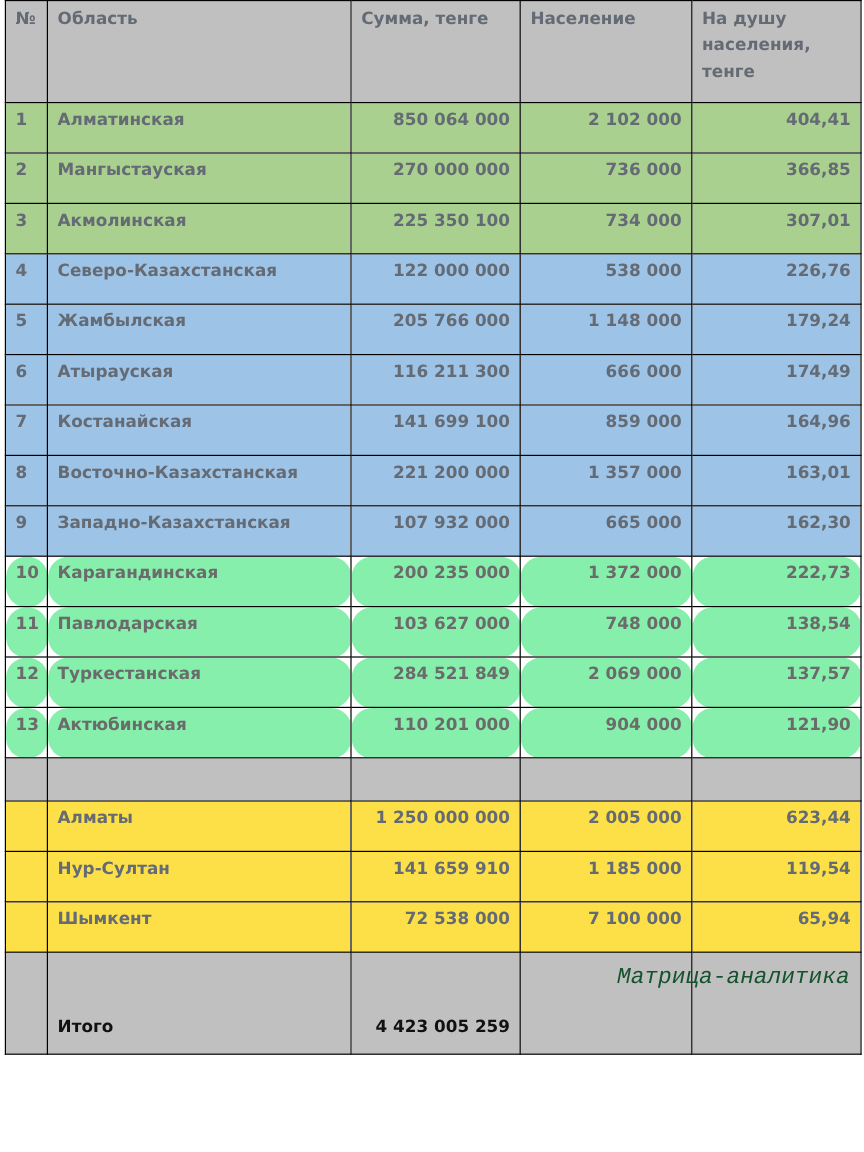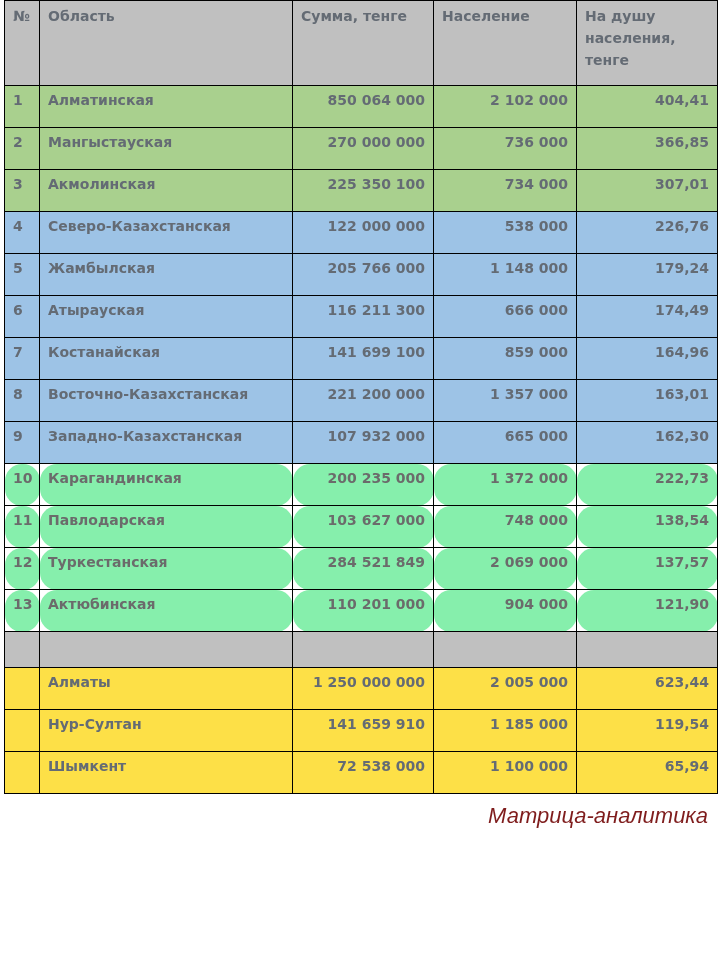--- a/index.html
+++ b/index.html
@@ -19,22 +19,22 @@
   tr.blue td { background: #9dc3e6; }
   tr.orange td { background: #86efac; border-radius: 17px; }
   tr.orange td { color: #6b6b6b; }
   tr.orange.nob td { border-top-color: #f4b183; }
   tr.gray td { background: #c0c0c0; height: 35px; }
   tr.white td { background: #fde047; }
   tr.total td { background: #c0c0c0; height: 70px; vertical-align: bottom; padding-bottom: 14px;
                 color: #111; line-height: 16px; }
   tr.total td.num { text-align: right; }
   .footer-brand { position: absolute; right: 12px; top: 803px;
-                  font-family: Liberation Sans, sans-serif; font-style: italic;
-                  font-size: 22px; color: #7f1d1d; }
+                  font-family: Liberation Mono, monospace; font-style: italic;
+                  font-size: 19px; color: #14532d; }
 </style>
 </head>
 <body>
 
 <table class="grid">
   <colgroup>
       <col class="c0">
       <col class="c1">
       <col class="c2">
       <col class="c3">
@@ -157,19 +157,26 @@
         <td></td>
         <td>Нур-Султан</td>
         <td class="num">141 659 910</td>
         <td class="num">1 185 000</td>
         <td class="num">119,54</td>
       </tr>
       <tr class="row white">
         <td></td>
         <td>Шымкент</td>
         <td class="num">72 538 000</td>
-        <td class="num">1 100 000</td>
+        <td class="num">7 100 000</td>
         <td class="num">65,94</td>
+      </tr>
+      <tr class="total">
+        <td></td>
+        <td>Итого</td>
+        <td class="num">4 423 005 259</td>
+        <td></td>
+        <td></td>
       </tr>
     </tbody>
 </table>
 
 <div class="footer-brand">Матрица-аналитика</div>
 
 </body></html>

